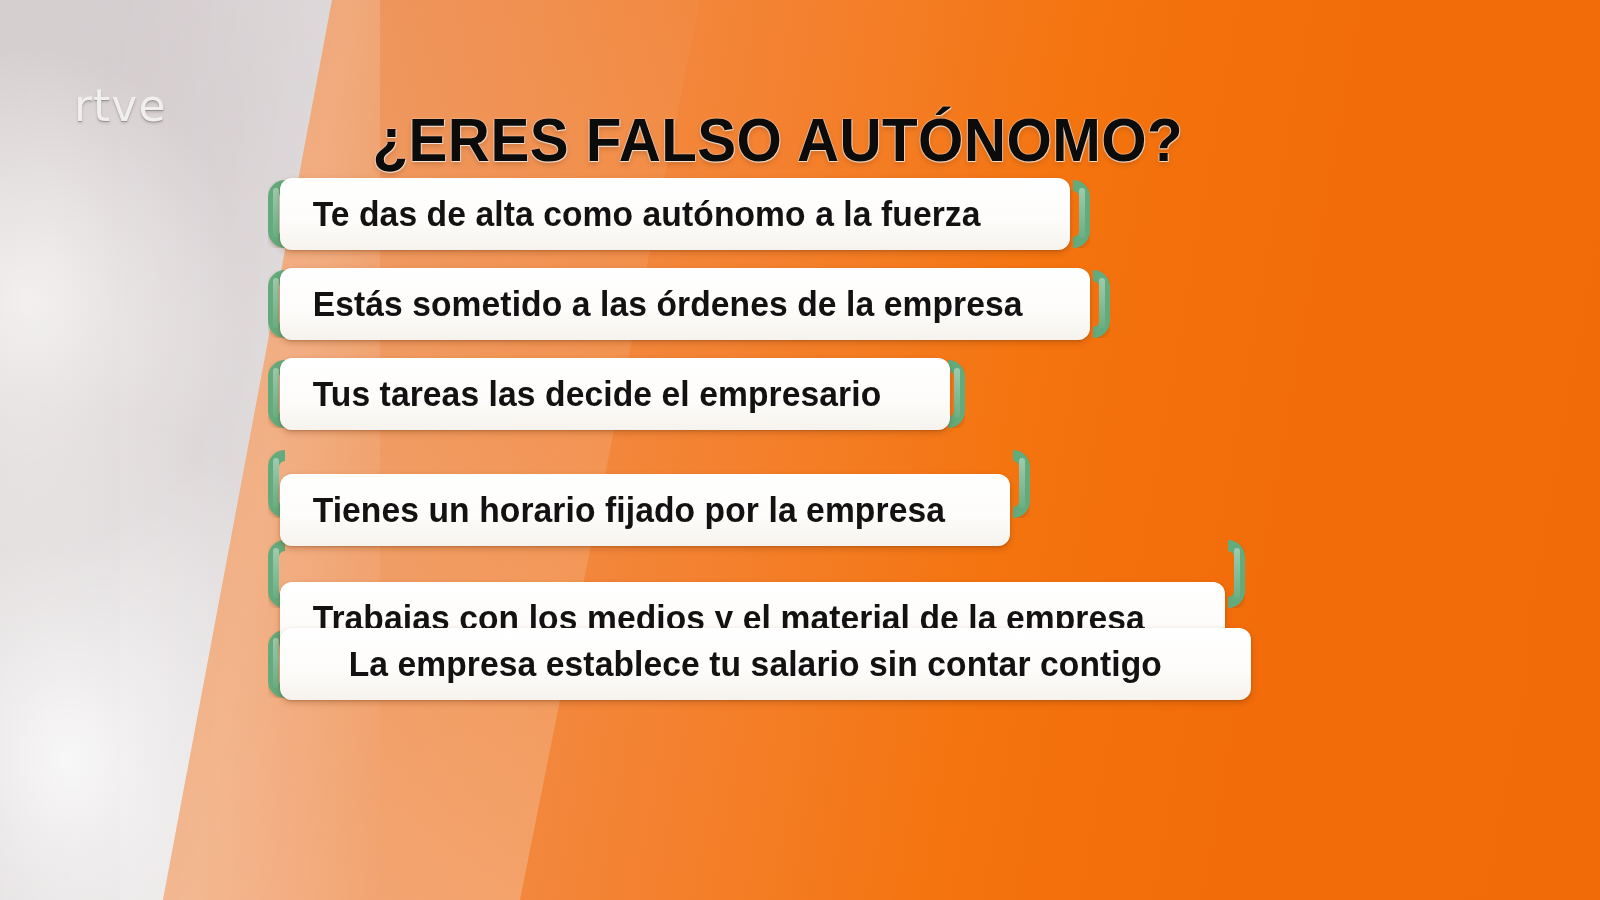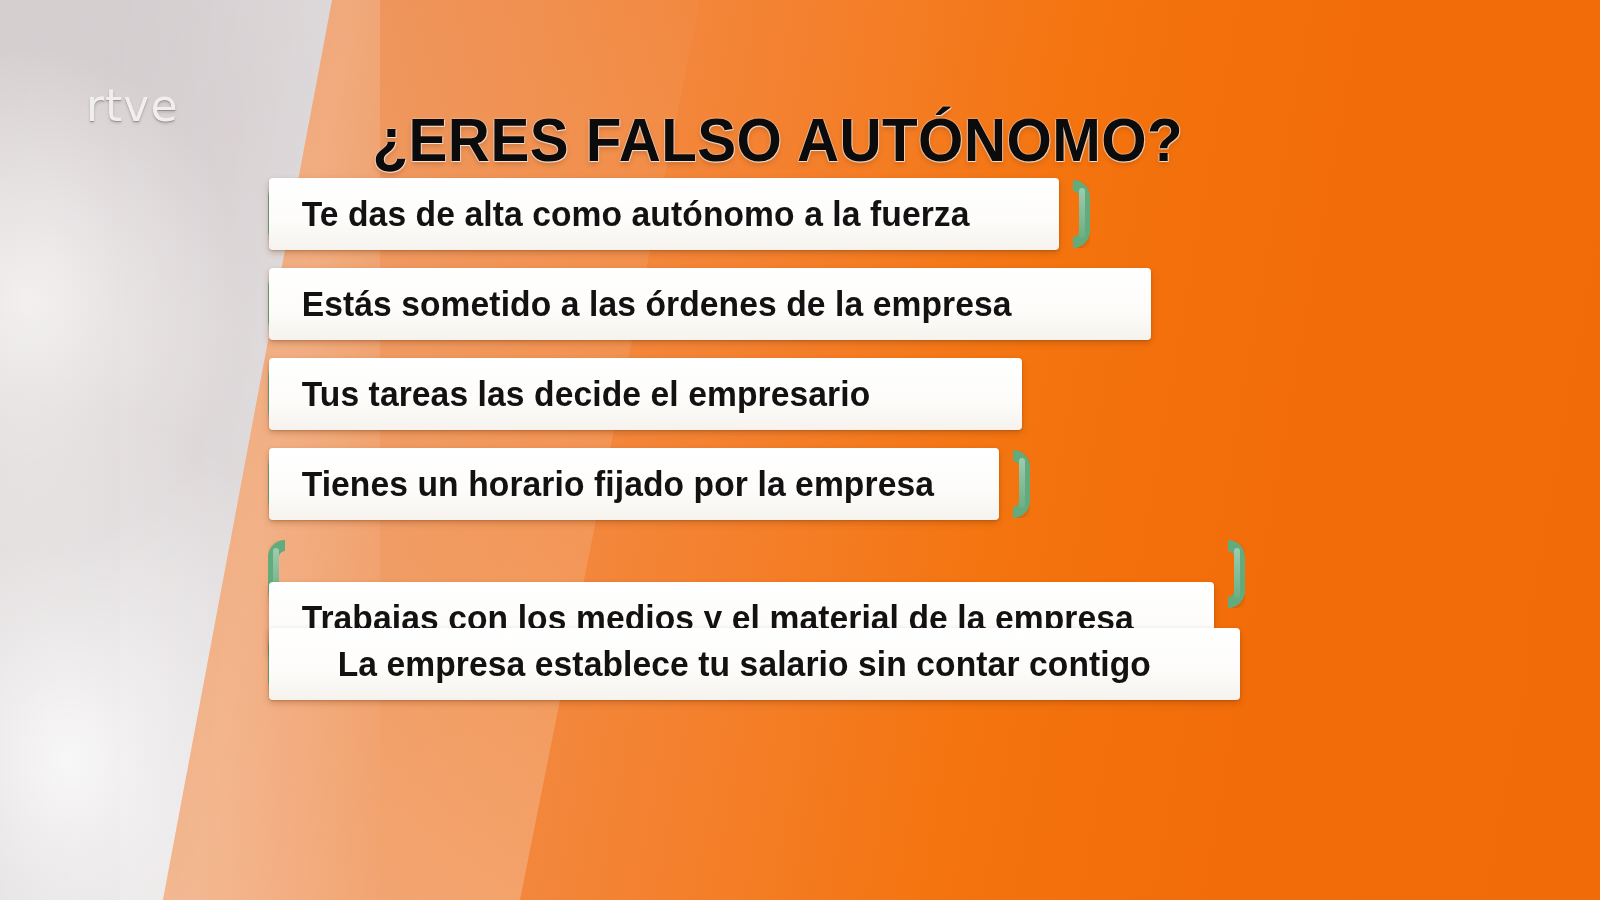--- a/index.html
+++ b/index.html
@@ -67,21 +67,21 @@
     left: 120px;
     width: 260px;
     height: 900px;
     background: linear-gradient(100deg, rgba(255,255,255,0) 0%, rgba(255,255,255,0.18) 55%, rgba(255,255,255,0) 100%);
     pointer-events: none;
   }
 
   
   .rtve-logo {
     position: absolute;
-    left: 86px;
+    left: 74px;
     top: 80px;
     font-family: "DejaVu Sans", sans-serif;
     font-size: 44px;
     font-weight: 400;
     letter-spacing: 1px;
     color: #f3f0f0;
     text-shadow:
       0 1px 0 rgba(120,112,115,0.55),
       0 2px 3px rgba(110,102,105,0.35);
     opacity: .95;
@@ -117,25 +117,25 @@
     top: 178px;
   }
   .card-row {
     position: relative;
     height: 72px;
     margin-bottom: 18px;
   }
 
   .card {
     position: absolute;
-    left: 269px;
+    left: 280px;
     top: 0;
     height: 72px;
     background: linear-gradient(180deg, #ffffff 0%, #fdfcfa 60%, #f6f3ee 100%);
-    border-radius: 4px;
+    border-radius: 12px;
     box-shadow:
       0 3px 6px rgba(120,55,10,0.28),
       0 1px 2px rgba(90,40,5,0.22);
     display: flex;
     align-items: center;
     z-index: 2;
   }
 
   .card-text {
     font-family: "Liberation Sans Narrow", "Liberation Sans", sans-serif;
@@ -209,35 +209,35 @@
       <div class="card-row">
         <div class="bracket bracket-left"></div>
         <div class="bracket bracket-right" style="left: 1056px;"></div>
         <div class="card" style="width: 790px;">
           <span class="card-text">Te das de alta como autónomo a la fuerza</span>
         </div>
       </div>
       <div class="card-row">
         <div class="bracket bracket-left"></div>
         <div class="bracket bracket-right" style="left: 1076px;"></div>
-        <div class="card" style="width: 882px;">
+        <div class="card" style="width: 810px;">
           <span class="card-text">Estás sometido a las órdenes de la empresa</span>
         </div>
       </div>
       <div class="card-row">
         <div class="bracket bracket-left"></div>
         <div class="bracket bracket-right" style="left: 931px;"></div>
-        <div class="card" style="width: 753px;">
+        <div class="card" style="width: 670px;">
           <span class="card-text">Tus tareas las decide el empresario</span>
         </div>
       </div>
       <div class="card-row">
         <div class="bracket bracket-left"></div>
         <div class="bracket bracket-right" style="left: 996px;"></div>
-        <div class="card" style="width: 730px;">
+        <div class="card" style="width: 730px; margin-top: 26px;">
           <span class="card-text">Tienes un horario fijado por la empresa</span>
         </div>
       </div>
       <div class="card-row">
         <div class="bracket bracket-left"></div>
         <div class="bracket bracket-right" style="left: 1211px;"></div>
         <div class="card" style="width: 945px; margin-top: 44px;">
           <span class="card-text">Trabajas con los medios y el material de la empresa</span>
         </div>
       </div>

